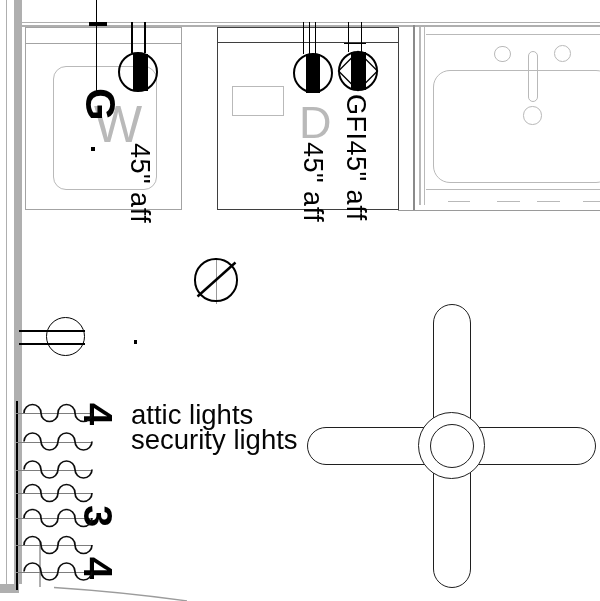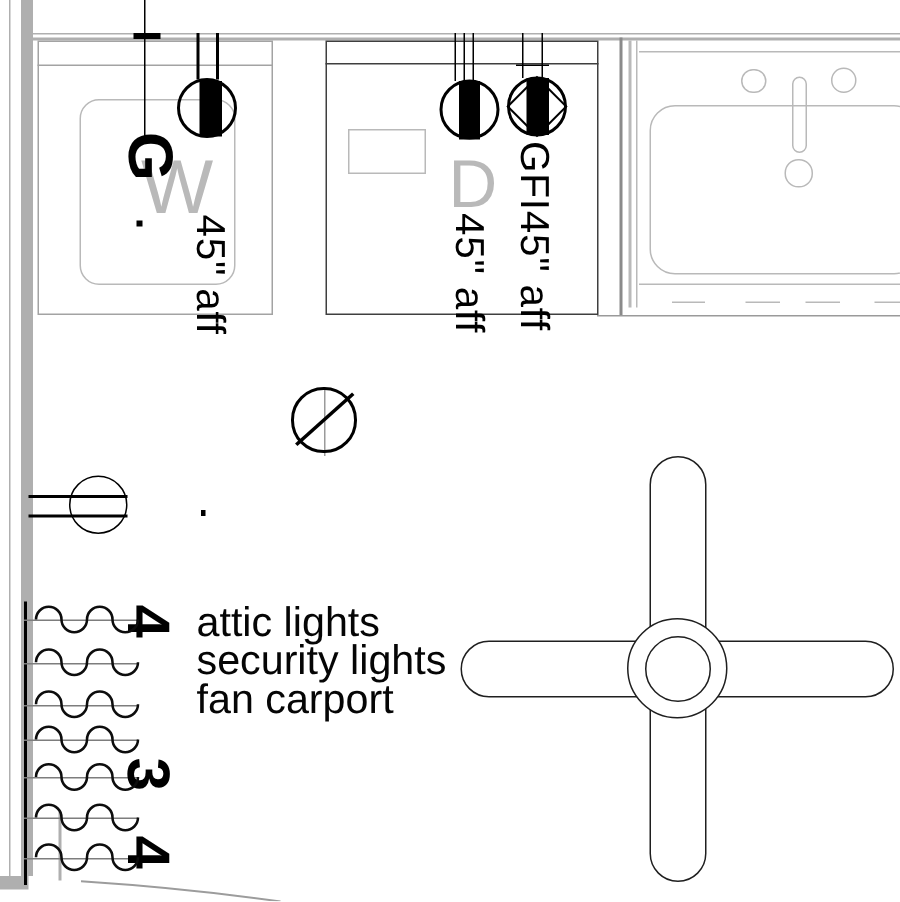--- a/index.html
+++ b/index.html
@@ -101,21 +101,20 @@
   <div class="rowline" style="top:545px;"></div>
   <div class="rowline" style="top:571.5px;"></div>
 
   <div class="rot gang" style="left:120px;top:403px;">4</div>
   <div class="rot gang" style="left:120px;top:504.5px;">3</div>
   <div class="rot gang" style="left:120px;top:557px;">4</div>
 
   <div class="abs" style="left:131px;top:401.5px;">
     <span class="lbl">attic lights</span>
     <span class="lbl">security lights</span>
-    <span class="lbl">fan carport</span>
   </div>
 
   <svg width="600" height="601" viewBox="0 0 600 601">
     <g stroke="#0d0d0d" stroke-width="1.7" fill="none">
       <path d="M24,413 a8.5,8.5 0 0 1 17,0 a8.5,8.5 0 0 0 17,0 a8.5,8.5 0 0 1 17,0 a8.5,8.5 0 0 0 17,0"></path>
       <path d="M24,441.5 a8.5,8.5 0 0 1 17,0 a8.5,8.5 0 0 0 17,0 a8.5,8.5 0 0 1 17,0 a8.5,8.5 0 0 0 17,0"></path>
       <path d="M24,469.5 a8.5,8.5 0 0 1 17,0 a8.5,8.5 0 0 0 17,0 a8.5,8.5 0 0 1 17,0 a8.5,8.5 0 0 0 17,0"></path>
       <path d="M24,493 a8.5,8.5 0 0 1 17,0 a8.5,8.5 0 0 0 17,0 a8.5,8.5 0 0 1 17,0 a8.5,8.5 0 0 0 17,0"></path>
       <path d="M24,518 a8.5,8.5 0 0 1 17,0 a8.5,8.5 0 0 0 17,0 a8.5,8.5 0 0 1 17,0 a8.5,8.5 0 0 0 17,0"></path>
       <path d="M24,545 a8.5,8.5 0 0 1 17,0 a8.5,8.5 0 0 0 17,0 a8.5,8.5 0 0 1 17,0 a8.5,8.5 0 0 0 17,0"></path>

